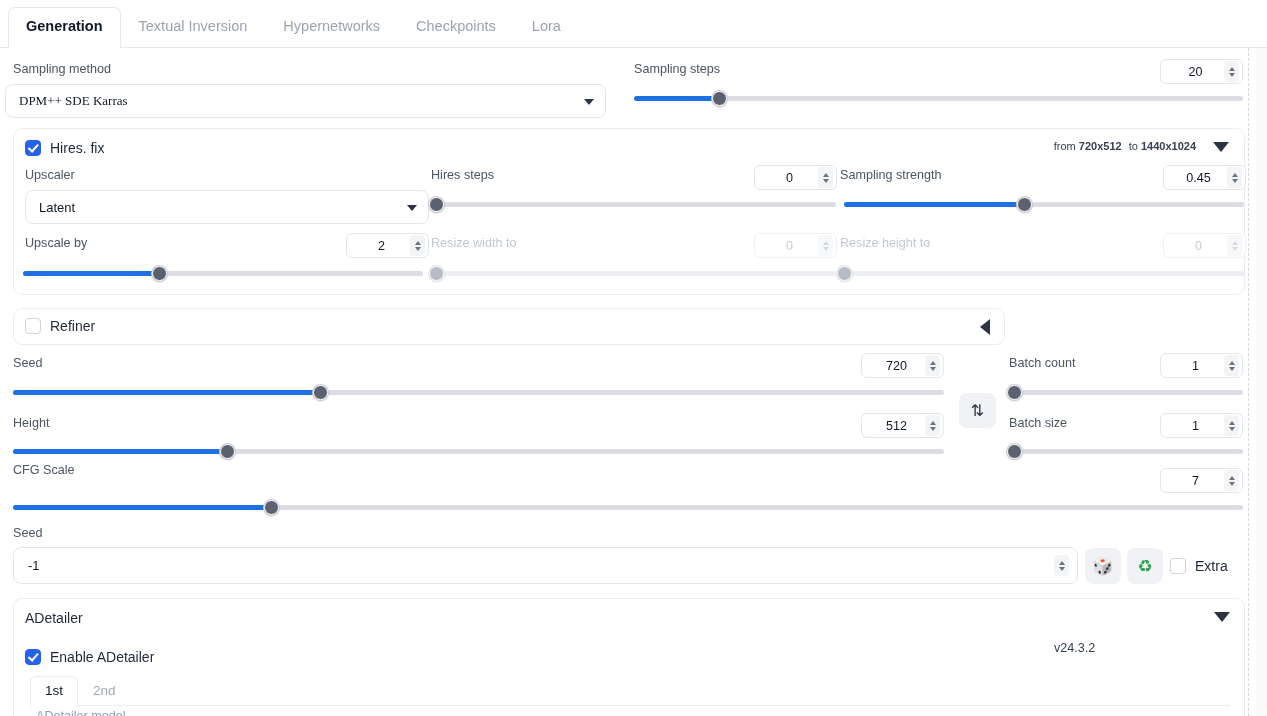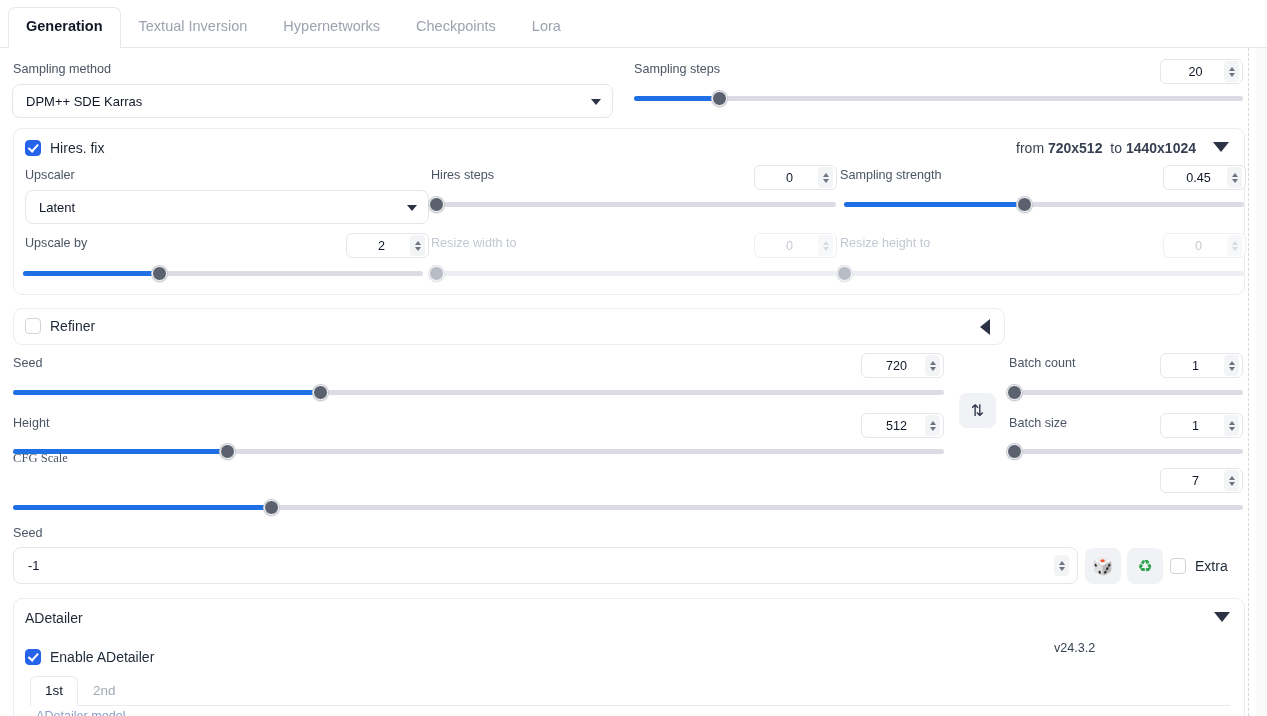--- a/index.html
+++ b/index.html
@@ -186,21 +186,21 @@
     <div class="tab"><span>Textual Inversion</span></div>
     <div class="tab"><span>Hypernetworks</span></div>
     <div class="tab"><span>Checkpoints</span></div>
     <div class="tab"><span>Lora</span></div>
   </div>
 
   <div class="rightrule"></div>
   <div class="scrollgutter"></div>
 
   <div style="position:absolute;left:13px;top:63px;" class="rowlabel">Sampling method</div>
-  <div class="dropdown" style="position:absolute;left:12px;top:84px;width:601px;">
+  <div class="dropdown" style="position:absolute;left:5px;top:84px;width:601px;font-family:Liberation Serif, serif;">
     <span>DPM++ SDE Karras</span>
     <span class="caret"></span>
   </div>
 
   <div style="position:absolute;left:634px;top:63px;" class="rowlabel">Sampling steps</div>
   <div class="numbox" style="position:absolute;left:1160px;top:59px;width:83px;">
     <span class="val">20</span>
     <span class="spin">
         <i class="up"></i>
         <i class="down"></i>
@@ -212,21 +212,21 @@
     <div class="thumb" style="left:14%"></div>
   </div>
 
   <div class="panel" style="left:13px;top:128px;width:1232px;height:167px;">
 
     <div class="cb-row" style="position:absolute;left:11px;top:11px;">
       <span class="cb on"></span>
       <span class="cb-label">Hires. fix</span>
     </div>
 
-    <div style="position:absolute;right:48px;top:11px;font-size:14px;color:#374151;white-space:nowrap;">
+    <div style="position:absolute;right:48px;top:11px;font-size:11px;color:#374151;white-space:nowrap;">
       <span>from</span>
       <b>720x512</b>
       <span style="margin-left:4px">to</span>
       <b>1440x1024</b>
     </div>
     <span class="tri-down" style="position:absolute;right:15px;top:13px;"></span>
 
     <div style="position:absolute;left:11px;top:40px;" class="rowlabel">Upscaler</div>
     <div class="dropdown" style="position:absolute;left:11px;top:61px;width:404px;">
       <span>Latent</span>
@@ -363,21 +363,21 @@
         <i class="up"></i>
         <i class="down"></i>
       </span>
   </div>
   <div class="slider" style="position:absolute;left:1014px;top:444px;width:229px;">
     <div class="track"></div>
     <div class="fill" style="width:0%"></div>
     <div class="thumb" style="left:0%"></div>
   </div>
 
-  <div style="position:absolute;left:13px;top:452px;font-family:Liberation Serif, serif;" class="rowlabel">CFG Scale</div>
+  <div style="position:absolute;left:13px;top:464px;" class="rowlabel">CFG Scale</div>
   <div class="numbox" style="position:absolute;left:1160px;top:468px;width:83px;">
     <span class="val">7</span>
     <span class="spin">
         <i class="up"></i>
         <i class="down"></i>
       </span>
   </div>
   <div class="slider" style="position:absolute;left:13px;top:500px;width:1230px;">
     <div class="track"></div>
     <div class="fill" style="width:21%"></div>

